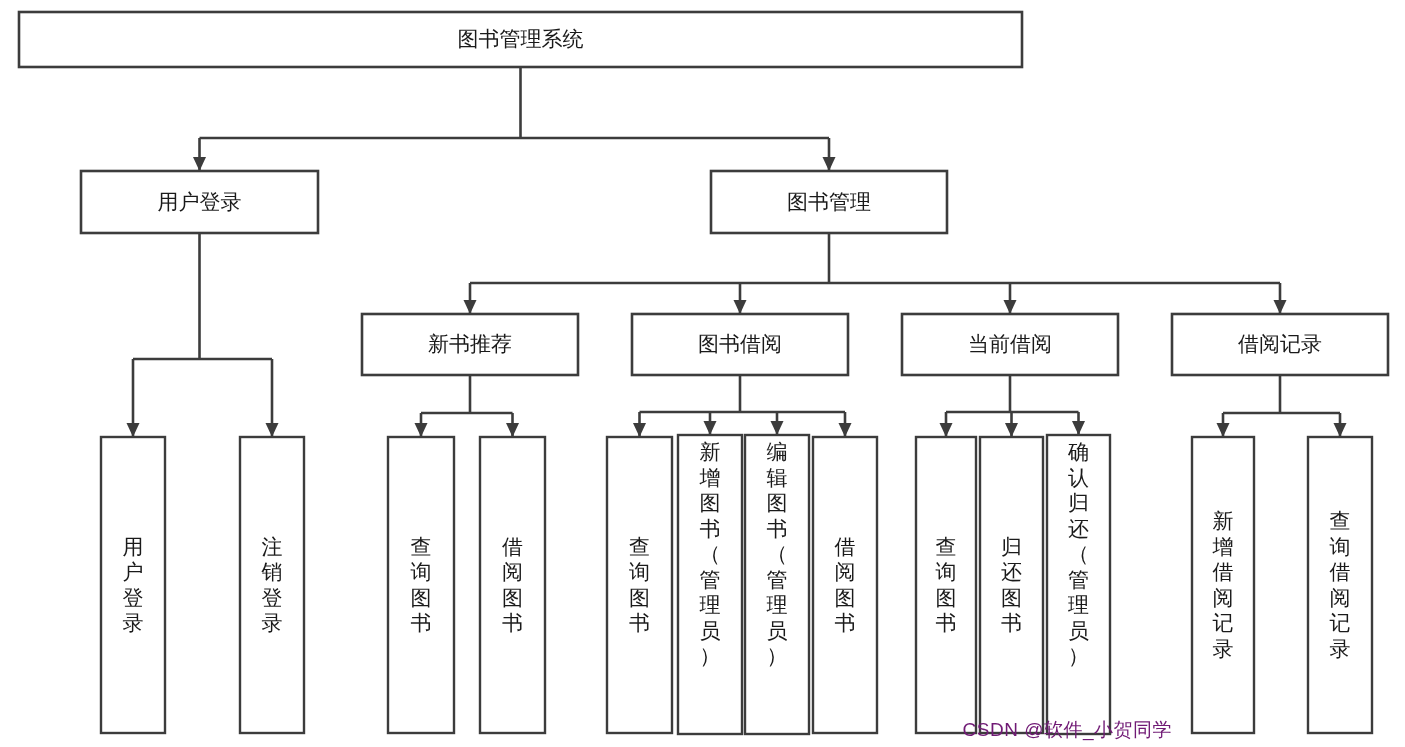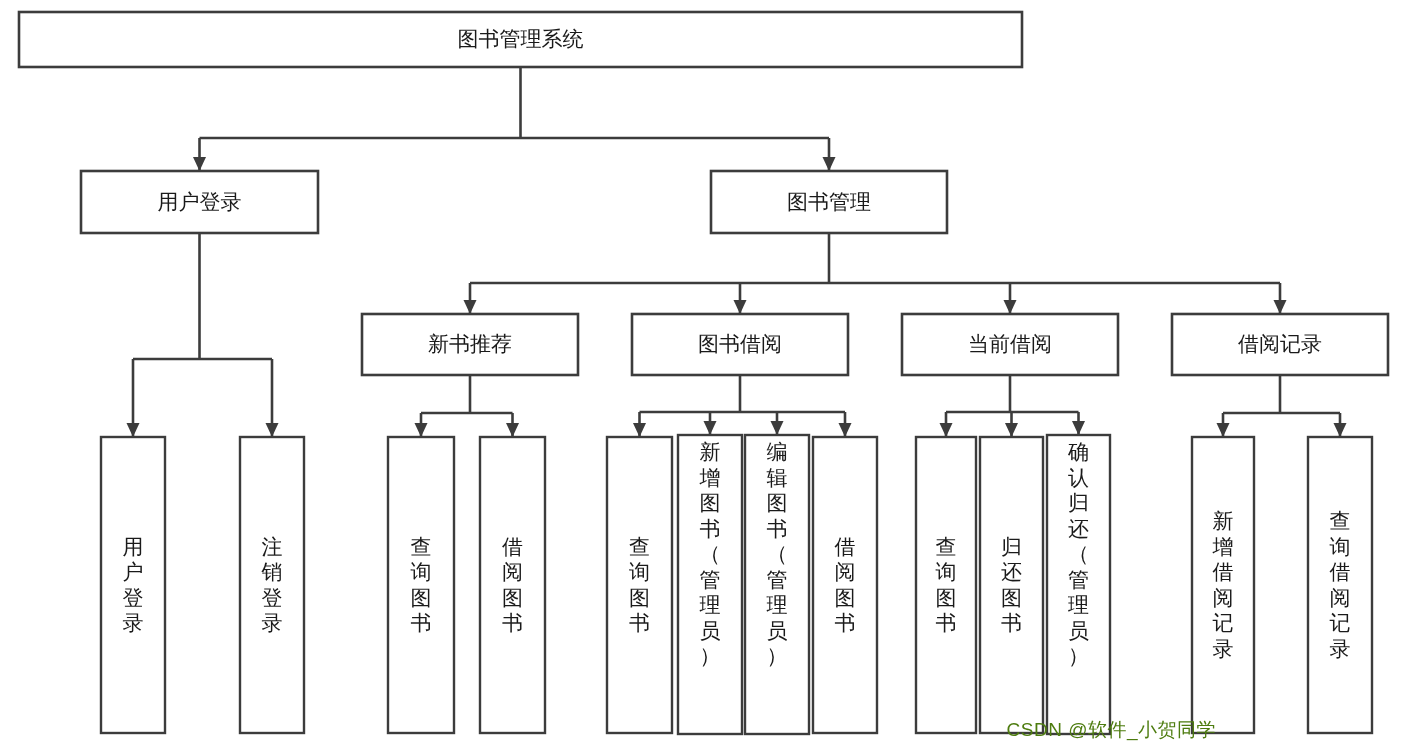--- a/index.html
+++ b/index.html
@@ -13,21 +13,20 @@
     font-family: "Liberation Sans", "DejaVu Sans", sans-serif;
     overflow: hidden;
     position: relative;
   }
   #diagram-root {
     position: absolute;
     left: 0;
     top: 0;
     width: 1182px;
     height: 747px;
-    padding-left: 44px;
   }
   svg#tree-svg {
     position: absolute;
     left: 0;
     top: 0;
     display: block;
   }
   .node-box {
     fill: #ffffff;
     stroke: #3c3c3c;
@@ -58,21 +57,21 @@
     font-size: 21px;
     fill: #1a1a1a;
     text-anchor: middle;
   }
   .watermark {
     position: absolute;
     right: 10px;
     bottom: 4px;
     font-family: "Liberation Sans", "DejaVu Sans", sans-serif;
     font-size: 19px;
-    color: #4d7c0f;
+    color: #701a75;
     letter-spacing: 0.5px;
     white-space: nowrap;
     pointer-events: none;
     margin-top: 37px;
   }
 </style>
 </head>
 <body>
 
 <div id="diagram-root">

